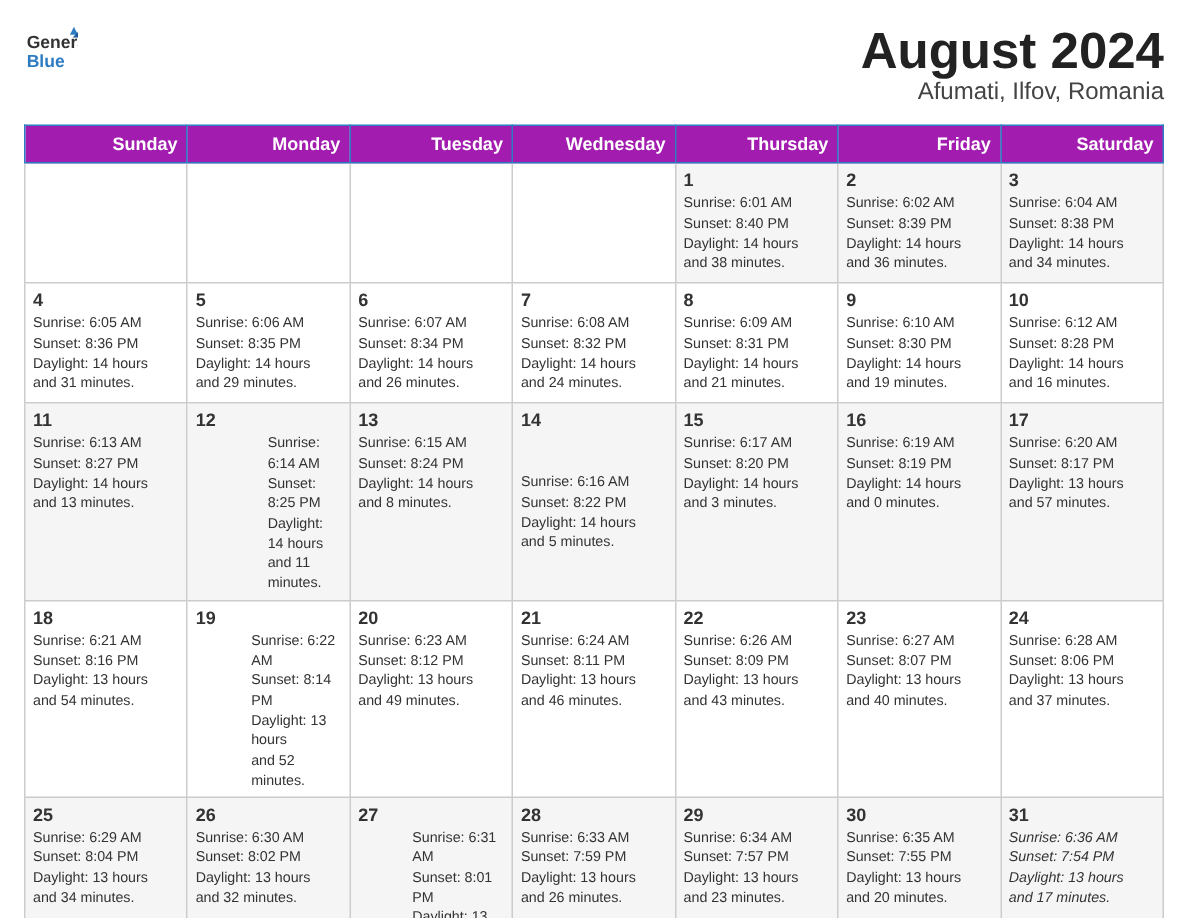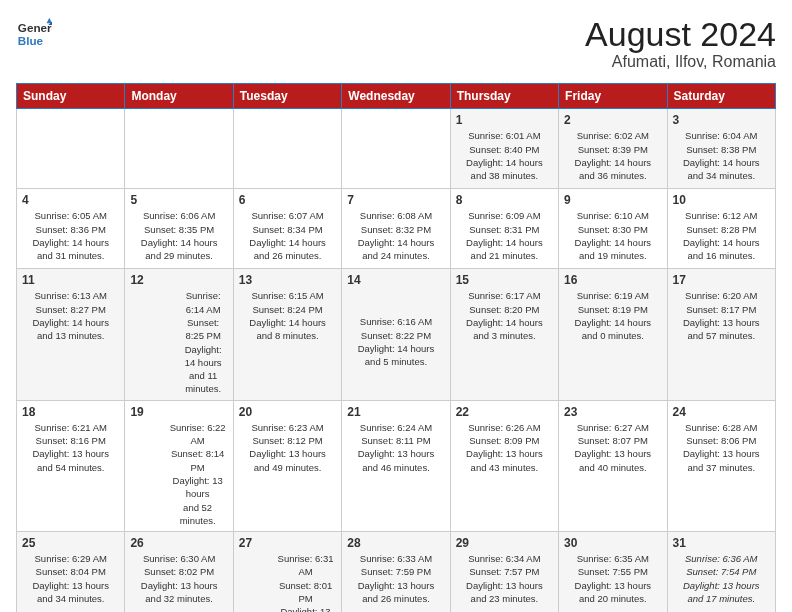--- a/index.html
+++ b/index.html
@@ -23,38 +23,38 @@
     }
     .logo-icon {
       width: 36px;
       height: 36px;
     }
     .title-block {
       text-align: right;
     }
     .title-block h1 {
       font-size: 34px;
-      font-weight: 400;
+      font-weight: 700;
       color: #222;
       line-height: 1.1;
     }
     .title-block h2 {
       font-size: 16px;
       font-weight: 400;
       color: #444;
     }
     table {
       width: 100%;
       border-collapse: collapse;
       table-layout: fixed;
     }
     thead tr th {
-      background-color: #b91c1c;
+      background-color: #a21caf;
       color: #fff;
-      text-align: left;
+      text-align: right;
       padding: 5px 6px;
       font-size: 12px;
       font-weight: bold;
       border: 1px solid #2d7cc1;
     }
     tbody tr td {
       border: 1px solid #ccc;
       vertical-align: top;
       padding: 4px 5px;
       font-size: 10px;
@@ -71,21 +71,20 @@
       font-size: 12px;
       font-weight: bold;
       color: #333;
       display: block;
       margin-bottom: 2px;
     }
     .day-info {
       font-size: 9.5px;
       color: #333;
       line-height: 1.4;
-      text-align: center;
     }
     .empty-cell {
       background-color: #fff !important;
     }
   </style>
 </head>
 <body>
 
 <div class="header">
   <div class="logo">

